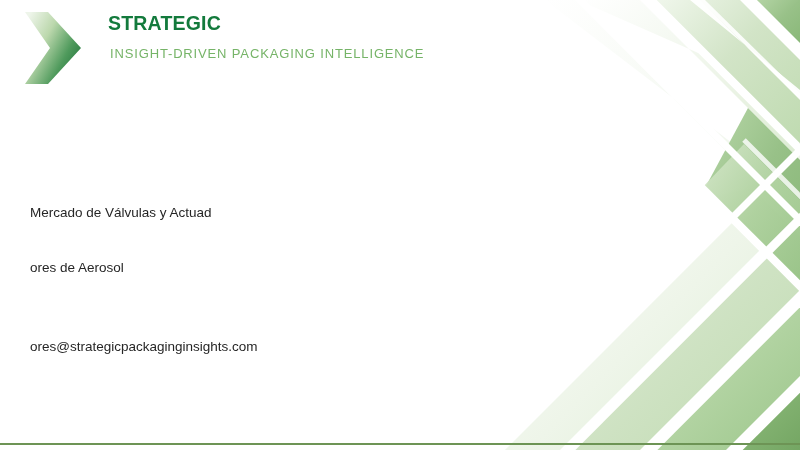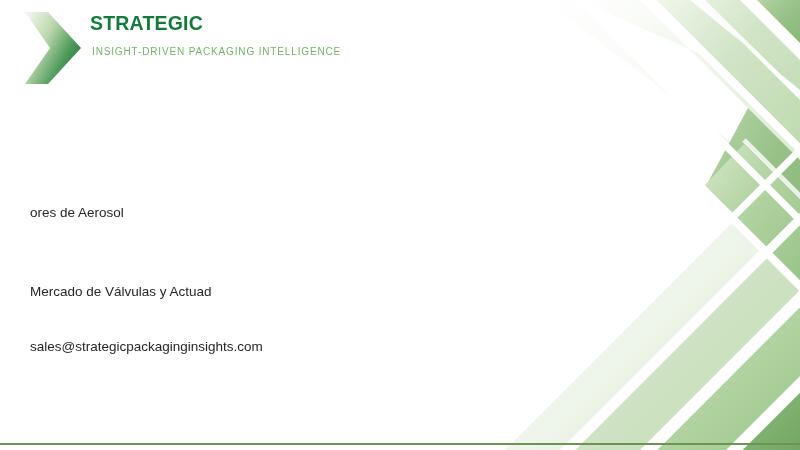--- a/index.html
+++ b/index.html
@@ -36,35 +36,35 @@
     align-items: flex-start;
     z-index: 5;
   }
   #logo-mark {
     width: 62px;
     height: 76px;
     flex: 0 0 auto;
     margin-top: 2px;
   }
   #logo-text {
-    margin-left: 6px;
+    margin-left: 24px;
     padding-top: 5px;
   }
   .logo-line {
     font-weight: bold;
     font-size: 19.5px;
     letter-spacing: 0.2px;
     line-height: 20.5px;
     color: #137a3c;
     white-space: nowrap;
   }
   #logo-tagline {
     margin-top: 12px;
     margin-left: 2px;
-    font-size: 10px;
+    font-size: 13px;
     letter-spacing: 0.85px;
     color: #76b468;
     white-space: nowrap;
     text-align: center;
   }
 
   
   #body-copy {
     position: absolute;
     left: 30px;
@@ -197,18 +197,18 @@
       <polygon points="3,2 26,2 59,38 26,74 3,74 28,38" fill="url(#chevGrad)"></polygon>
     </svg>
 
     <div id="logo-text">
       <div class="logo-line">STRATEGIC</div>
       <div id="logo-tagline">INSIGHT-DRIVEN PACKAGING INTELLIGENCE</div>
     </div>
   </div>
 
   <div id="body-copy">
+    <div class="body-line gap-1">Mercado de Válvulas y Actuad</div>
     <div class="body-line gap-2">ores de Aerosol</div>
-    <div class="body-line gap-1">Mercado de Válvulas y Actuad</div>
-    <div class="body-line">sales@strategicpackaginginsights.com</div>
+    <div class="body-line">ores@strategicpackaginginsights.com</div>
   </div>
 
 </div>
 
 </body></html>

